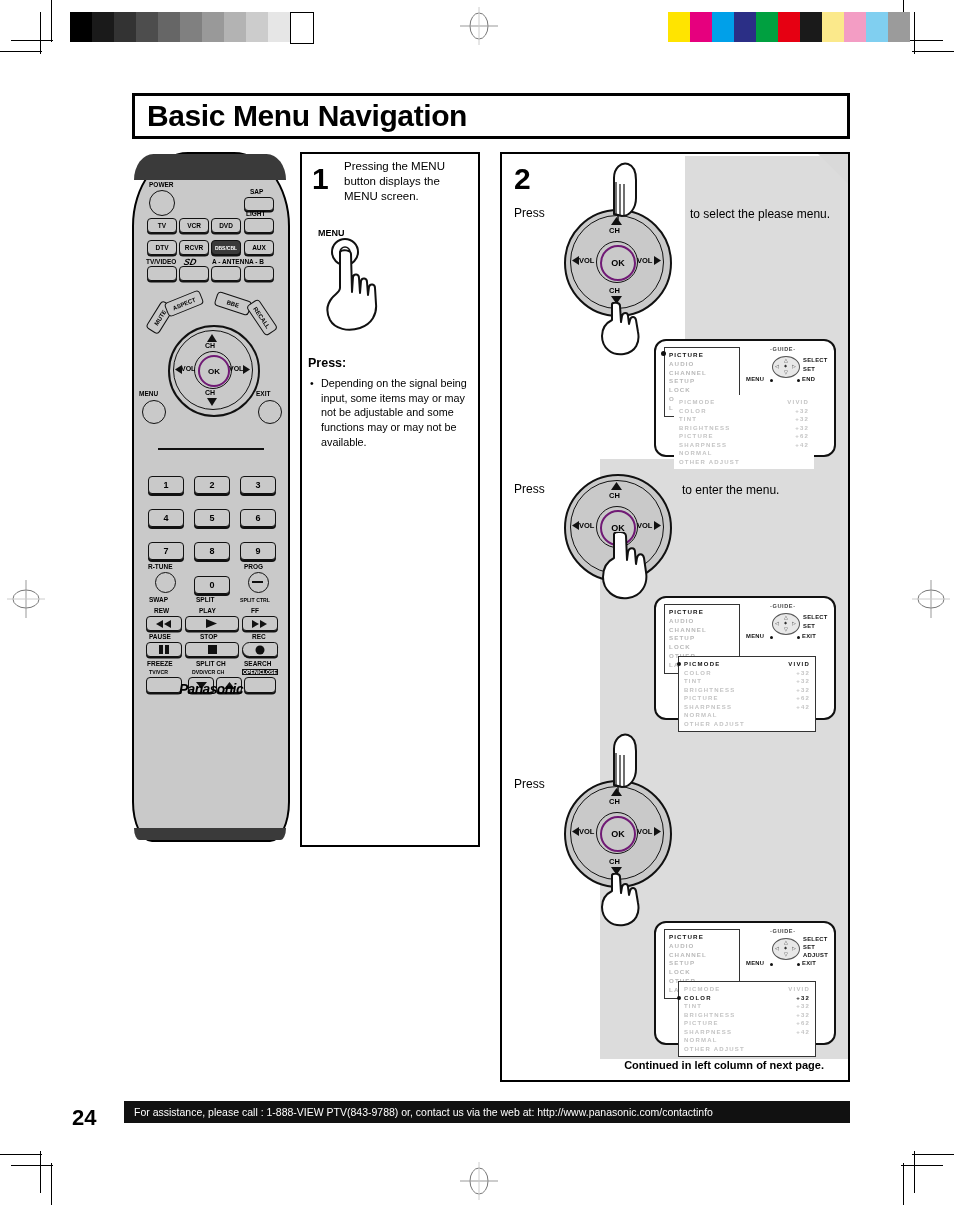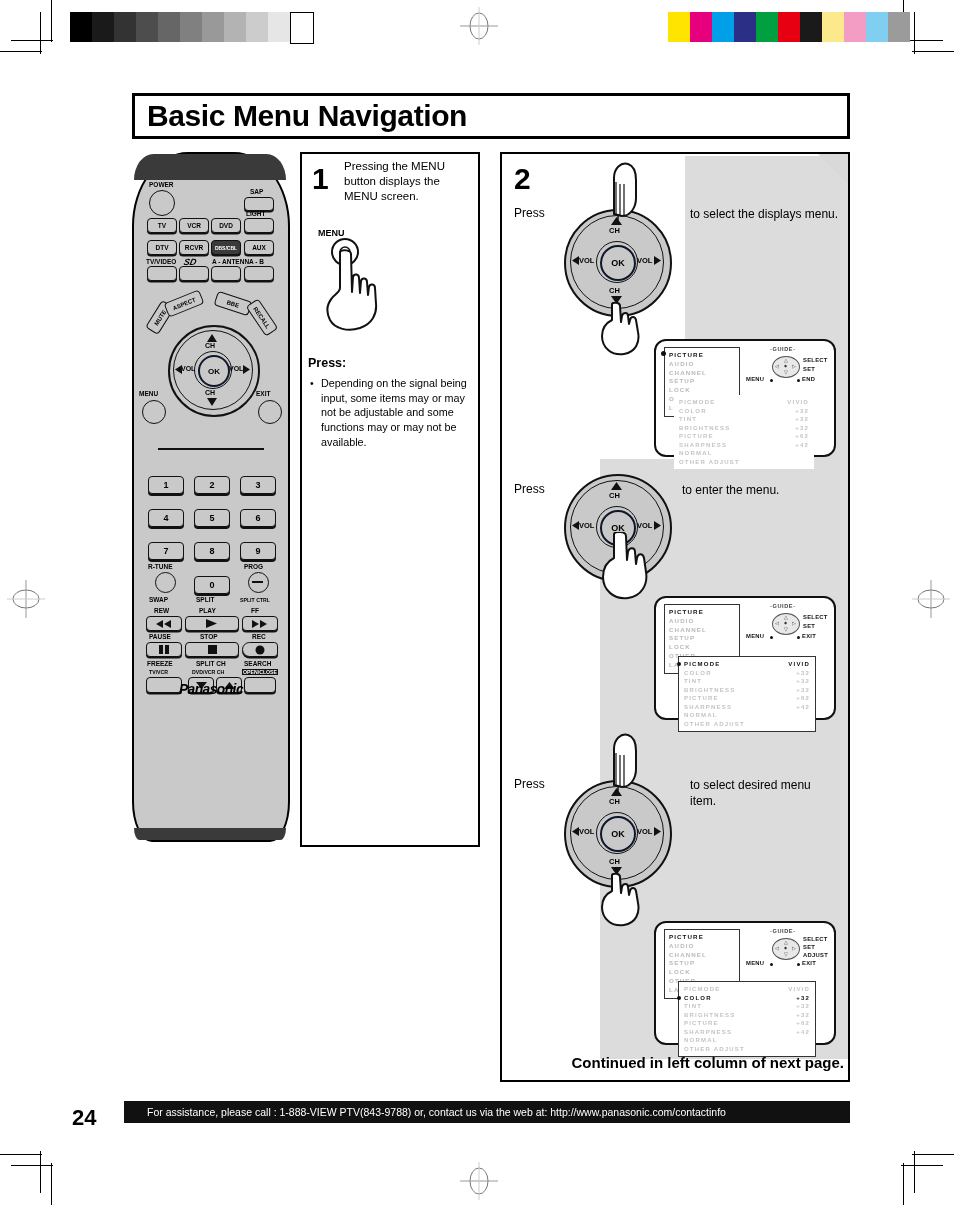--- a/index.html
+++ b/index.html
@@ -43,21 +43,21 @@
     box-shadow:0 2px 0 #111;}
   .tiltbtn{position:absolute;background:#c9c9c9;border:1.5px solid #111;border-radius:4px;
     font-size:6px;font-weight:bold;display:flex;align-items:center;justify-content:center;}
   #panasonic{position:absolute;left:0;top:528px;width:158px;text-align:center;
     font-size:15px;font-weight:bold;font-style:italic;letter-spacing:-.6px;
     transform:scaleX(.92);}
 
   
   .wheel-outer{position:absolute;border:2px solid #111;border-radius:50%;background:#c9c9c9;}
   .wheel-inner{position:absolute;border:1.5px solid #111;border-radius:50%;}
-  .wheel-ok{position:absolute;border:2px solid #0f172a;border-radius:50%;background:#c9c9c9;
+  .wheel-ok{position:absolute;border:2px solid #701a75;border-radius:50%;background:#c9c9c9;
     display:flex;align-items:center;justify-content:center;font-size:8px;font-weight:bold;}
   .wheel-ok2{position:absolute;border:1.2px solid #111;border-radius:50%;}
 
   
   #step1-num{position:absolute;left:10px;top:8px;font-size:30px;font-weight:bold;}
   #step1-text{position:absolute;left:42px;top:5px;width:124px;font-size:11.5px;line-height:1.32;}
   #menu-label{position:absolute;left:16px;top:74px;font-size:9px;font-weight:bold;}
   #note-head{position:absolute;left:6px;top:202px;font-size:12.5px;font-weight:bold;}
   #note-bullet{position:absolute;left:8px;top:223px;font-size:10.5px;}
   #note-text{position:absolute;left:19px;top:222px;width:152px;font-size:10.8px;line-height:1.36;}
@@ -83,29 +83,29 @@
   .osd-params .row{position:relative;font-size:6px;font-weight:bold;letter-spacing:1.2px;line-height:1.42;color:#c4c4c4;
     display:flex;justify-content:space-between;}
   .osd-params .row.hl{color:#111;}
   .osd-params .row .bullet{position:absolute;left:-7px;top:2px;width:4px;height:4px;border-radius:50%;background:#111;}
   .osd-nobox .osd-params{border:0;}
 
   
   .hand{position:absolute;}
 
   
-  #continued{position:absolute;right:4px;bottom:9px;font-size:15px;font-weight:bold;}
+  #continued{position:absolute;right:24px;bottom:9px;font-size:11px;font-weight:bold;}
   .dogear{position:absolute;right:0;top:0;width:30px;height:30px;background:#d9d9d9;
     clip-path:polygon(100% 0,0 0,100% 100%);}
 
   
   #pagenum{position:absolute;left:72px;top:1105px;font-size:22px;font-weight:bold;}
   #footer-bar{position:absolute;left:124px;top:1101px;width:726px;height:22px;background:#111;
     display:flex;align-items:center;}
-  #footer-text{color:#fff;font-size:10.5px;padding-left:23px;white-space:nowrap;}
+  #footer-text{color:#fff;font-size:10.5px;padding-left:10px;white-space:nowrap;}
 </style>
 </head>
 <body>
 
 <div class="crop-v" style="left:51px;top:0;height:42px;"></div>
 <div class="crop-h" style="left:0;top:51px;width:42px;"></div>
 <div class="crop-v" style="left:40px;top:12px;height:42px;"></div>
 <div class="crop-h" style="left:11px;top:40px;width:42px;"></div>
 
 <div class="crop-v" style="left:903px;top:0;height:42px;"></div>
@@ -335,21 +335,21 @@
 </div>
 
 <div id="col-step2" class="abs">
   <div id="step2-num">2</div>
 
   <div class="grayband" style="left:183px;top:2px;width:163px;height:303px;"></div>
   <div class="grayband" style="left:98px;top:305px;width:248px;height:283px;"></div>
   <div class="grayband" style="left:98px;top:588px;width:248px;height:317px;"></div>
 
   <div class="press-lbl" style="left:12px;top:52px;">Press</div>
-  <div class="desc-lbl" style="left:188px;top:52px;">to select the displays menu.</div>
+  <div class="desc-lbl" style="left:188px;top:52px;">to select the please menu.</div>
 
   <div class="wheel-outer" style="left:62px;top:55px;width:104px;height:104px;"></div>
   <div class="wheel-inner" style="left:68px;top:61px;width:92px;height:92px;"></div>
   <div class="wheel-ok2" style="left:94px;top:87px;width:40px;height:40px;"></div>
   <div class="wheel-ok" style="left:98px;top:91px;width:32px;height:32px;font-size:9px;">OK</div>
   <div class="lbl" style="left:107px;top:72px;font-size:7.5px;">CH</div>
   <div class="lbl" style="left:107px;top:132px;font-size:7.5px;">CH</div>
   <svg class="abs" style="left:109px;top:63px;" width="11" height="8">
       <polygon points="5.5,0 11,8 0,8" fill="#111"></polygon>
     </svg>
@@ -516,21 +516,20 @@
           <span></span>
         </div>
       <div class="row">
           <span>OTHER  ADJUST</span>
           <span></span>
         </div>
     </div>
   </div>
 
   <div class="press-lbl" style="left:12px;top:623px;">Press</div>
-  <div class="desc-lbl" style="left:188px;top:623px;">to select desired menu item.</div>
 
   <div class="wheel-outer" style="left:62px;top:626px;width:104px;height:104px;"></div>
   <div class="wheel-inner" style="left:68px;top:632px;width:92px;height:92px;"></div>
   <div class="wheel-ok2" style="left:94px;top:658px;width:40px;height:40px;"></div>
   <div class="wheel-ok" style="left:98px;top:662px;width:32px;height:32px;font-size:9px;">OK</div>
   <div class="lbl" style="left:107px;top:643px;font-size:7.5px;">CH</div>
   <div class="lbl" style="left:107px;top:703px;font-size:7.5px;">CH</div>
   <svg class="abs" style="left:109px;top:634px;" width="11" height="8">
       <polygon points="5.5,0 11,8 0,8" fill="#111"></polygon>
     </svg>

